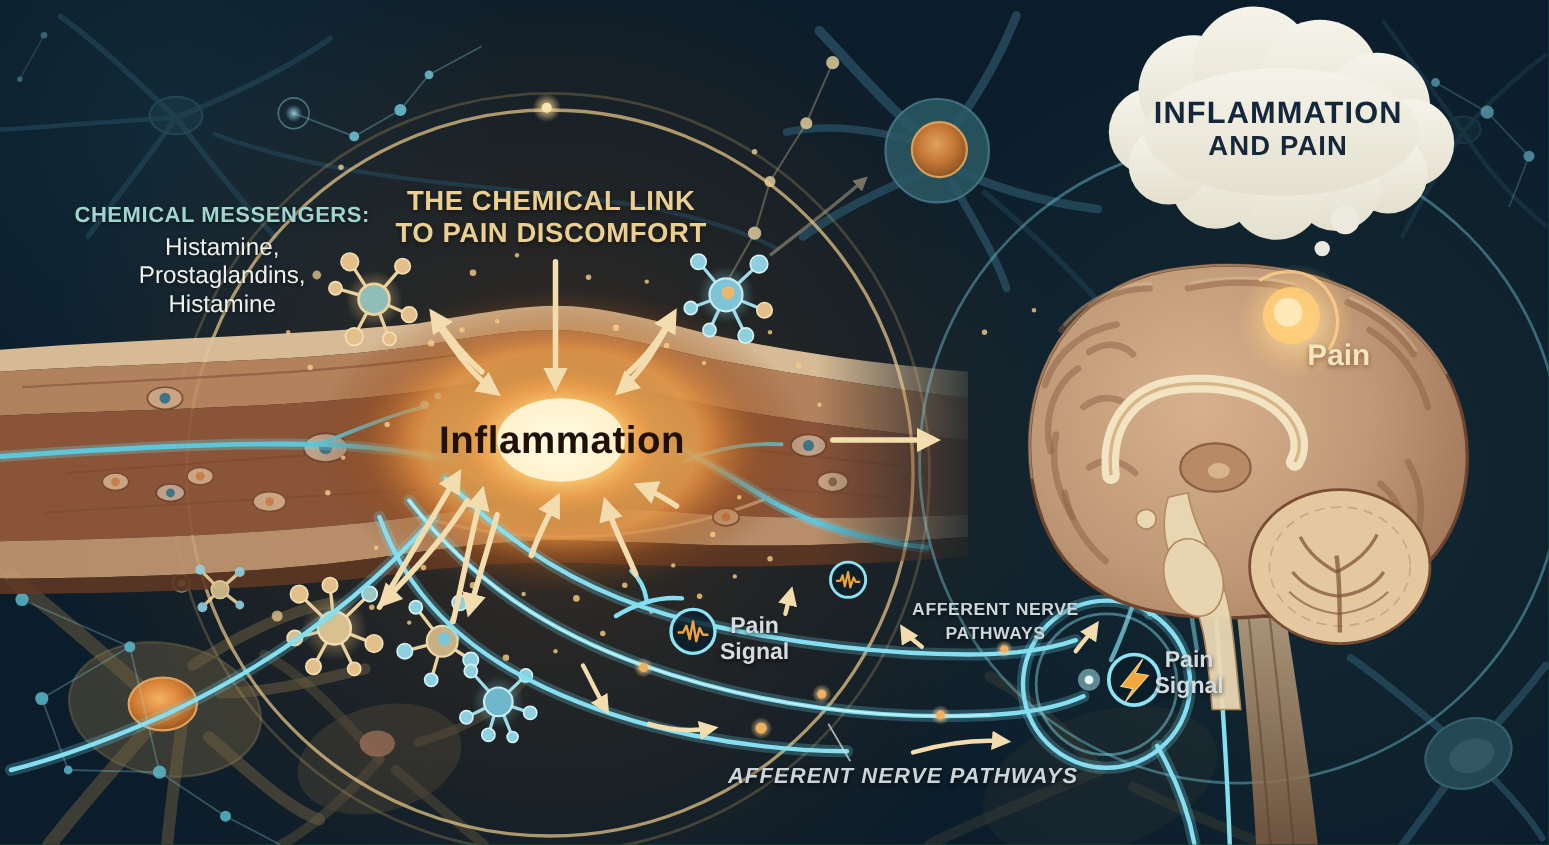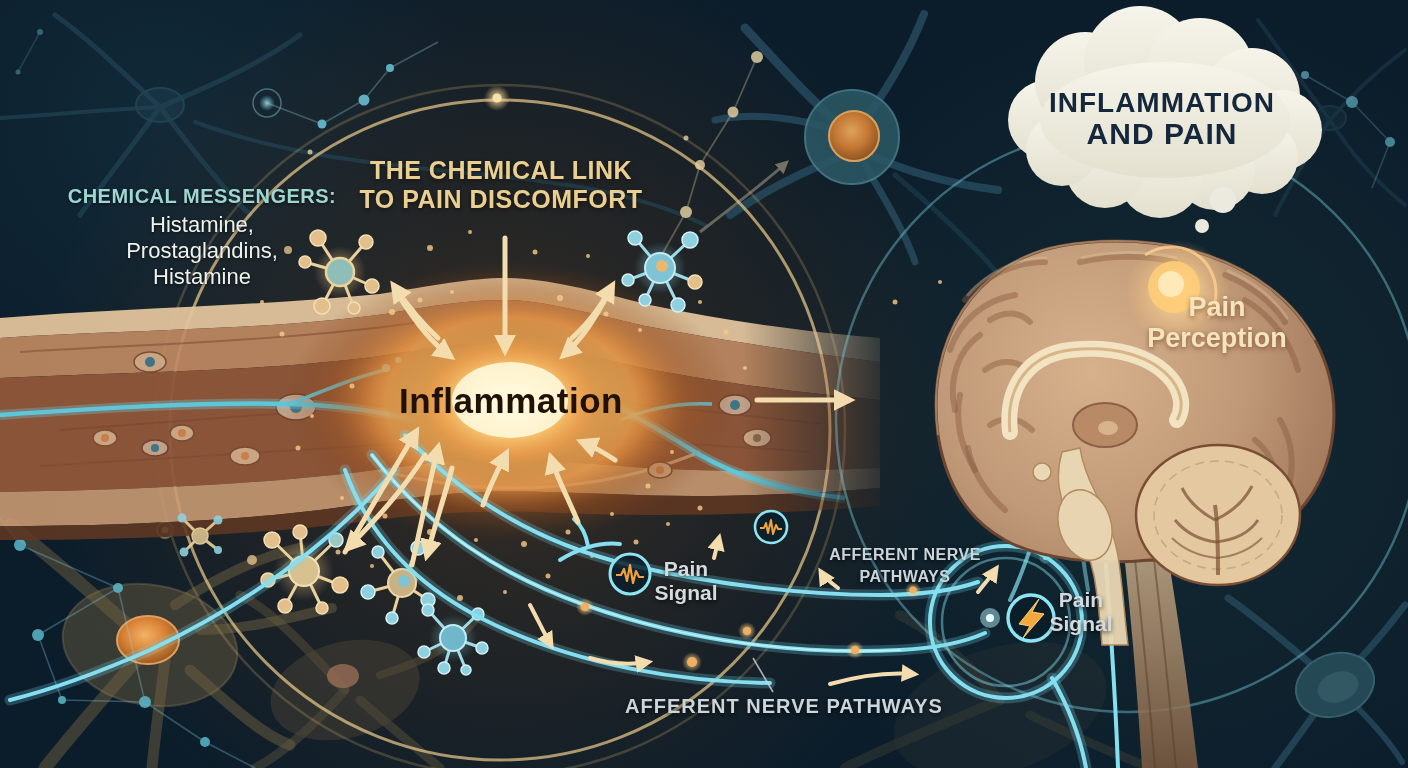--- a/index.html
+++ b/index.html
@@ -5,21 +5,21 @@
   html,body{margin:0;padding:0;background:#06141d;}
   #stage{position:relative;width:1408px;height:768px;overflow:hidden;
          background:#15803d;font-family:"Liberation Sans",sans-serif;}
   #stage svg{position:absolute;left:0;top:0;}
 
   .lbl{position:absolute;transform:translate(-50%,-50%);text-align:center;
        white-space:nowrap;pointer-events:none;}
 
   .cloud-title{color:#15273a;font-weight:800;font-size:28px;line-height:31px;
                letter-spacing:1px;}
-  .cloud-title .l2{font-size:30px;}
+  .cloud-title .l2{font-size:25px;}
 
   .subtitle{color:#e9cf92;font-weight:800;font-size:25px;line-height:29px;
             letter-spacing:.5px;text-shadow:0 2px 4px rgba(20,10,0,.6);}
 
   .messengers{color:#eef1ec;font-size:22px;line-height:26px;
               text-shadow:0 1px 3px rgba(0,0,0,.6);}
   .messengers .hd{color:#9fd6d0;font-weight:800;font-size:20px;letter-spacing:.5px;
                   margin-bottom:3px;}
 
   .inflammation{color:#201104;font-weight:800;font-size:35px;letter-spacing:.5px;}
@@ -591,49 +591,48 @@
   <circle cx="1223" cy="200" r="13" fill="#eceadf"></circle>
   <circle cx="1202" cy="226" r="7" fill="#eceadf"></circle>
 </g>
 </svg>
 
 <div class="lbl cloud-title" style="left:1162px;top:118px;">
   <div>INFLAMMATION</div>
   <div class="l2">AND PAIN</div>
 </div>
 
-<div class="lbl subtitle" style="left:501px;top:185px;">
+<div class="lbl subtitle" style="left:501px;top:198px;">
   <div>THE CHEMICAL LINK</div>
   <div>TO PAIN DISCOMFORT</div>
 </div>
 
 <div class="lbl messengers" style="left:202px;top:236px;">
   <div class="hd">CHEMICAL MESSENGERS:</div>
   <div>Histamine,</div>
   <div>Prostaglandins,</div>
   <div>Histamine</div>
 </div>
 
 <div class="lbl inflammation" style="left:511px;top:401px;">Inflammation</div>
 
 <div class="lbl pain-perception" style="left:1217px;top:323px;">
   <div>Pain</div>
-  <div>Perception</div>
 </div>
 
 <div class="lbl pain-signal" style="left:686px;top:581px;">
   <div>Pain</div>
   <div>Signal</div>
 </div>
 
 <div class="lbl pain-signal" style="left:1081px;top:612px;">
   <div>Pain</div>
   <div>Signal</div>
 </div>
 
 <div class="lbl afferent" style="left:905px;top:566px;">
   <div>AFFERENT NERVE</div>
   <div>PATHWAYS</div>
 </div>
 
-<div class="lbl afferent afferent-lower" style="left:784px;top:706px;">AFFERENT NERVE PATHWAYS</div>
+<div class="lbl afferent afferent-lower" style="left:821px;top:706px;font-style:italic;">AFFERENT NERVE PATHWAYS</div>
 
 </div>
 
 </body></html>

